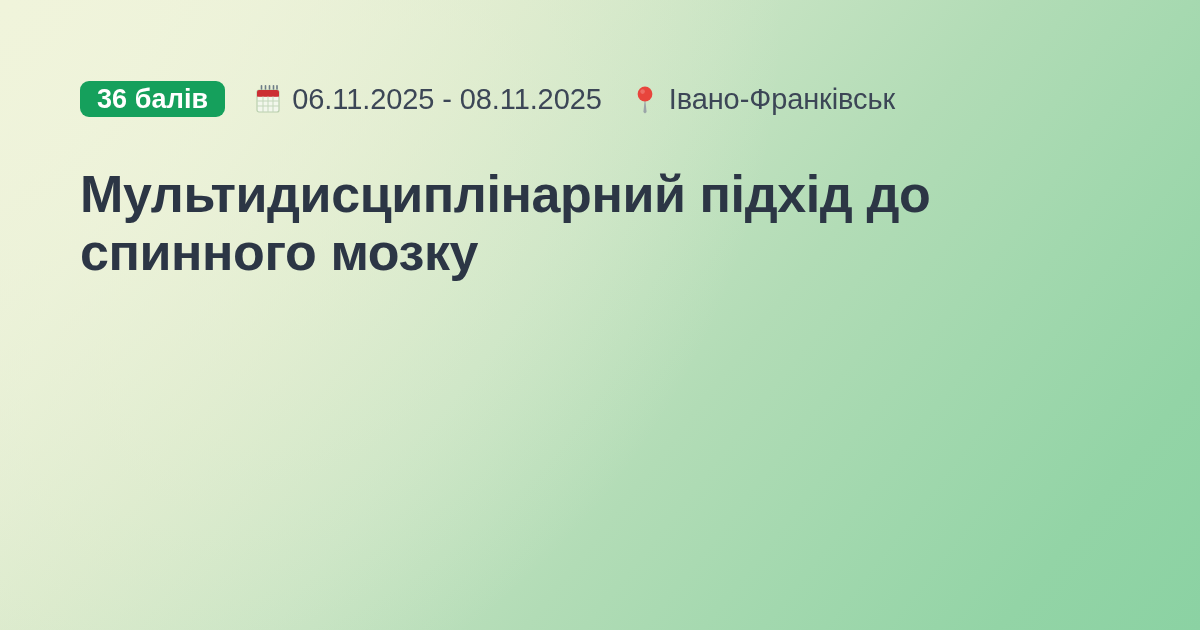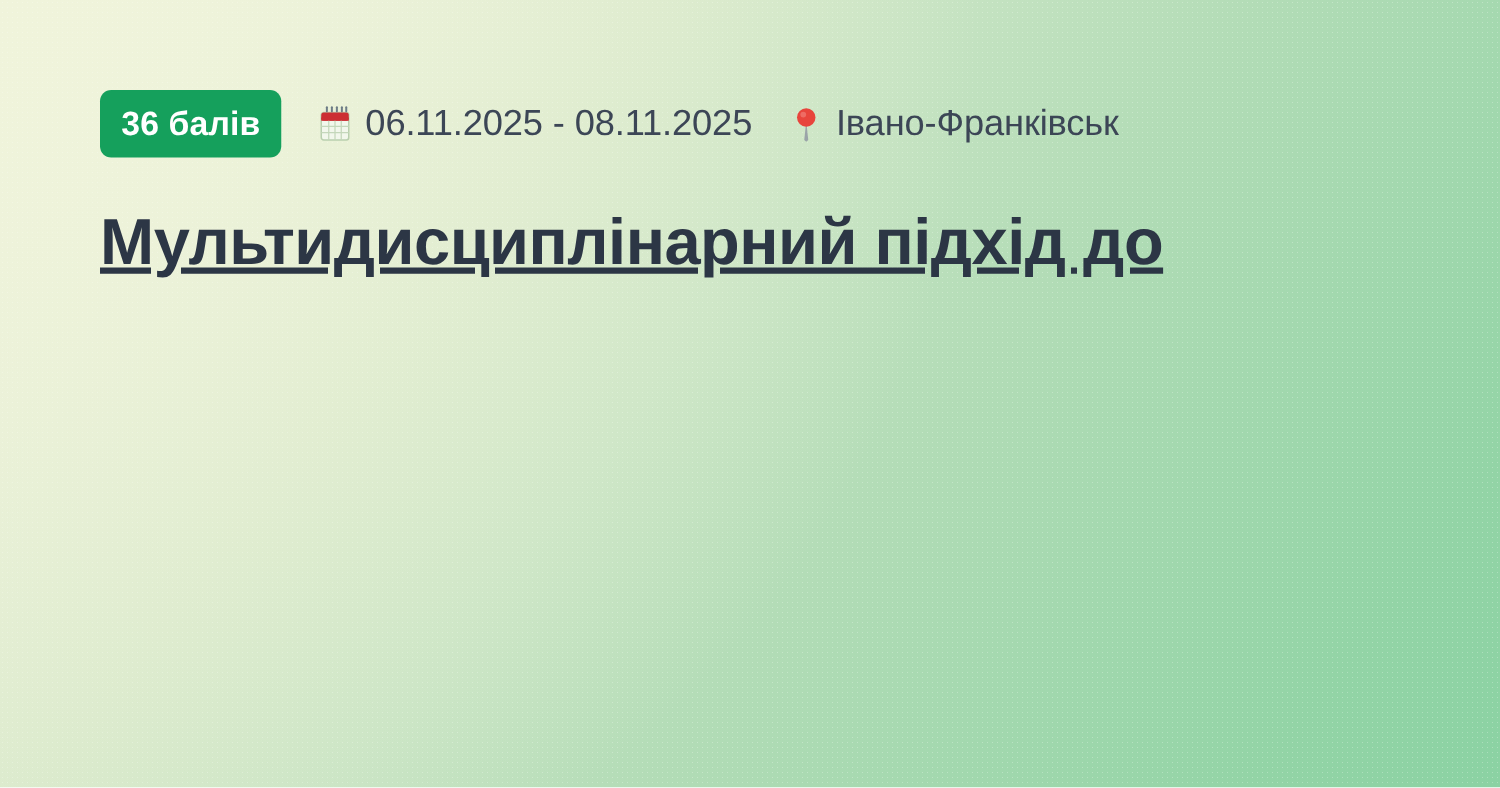--- a/index.html
+++ b/index.html
@@ -58,21 +58,21 @@
   .meta-row {
     display: flex;
     align-items: center;
     height: 50px;
   }
 
   .badge {
     display: inline-flex;
     align-items: center;
     justify-content: center;
-    height: 54px;
+    height: 36px;
     padding: 0 17px;
     border-radius: 9px;
     background: #15a05c;
     color: #ffffff;
     font-size: 27px;
     font-weight: bold;
     letter-spacing: 0.1px;
     line-height: 1;
     white-space: nowrap;
   }
@@ -104,21 +104,21 @@
   
   .title {
     margin-top: 42px;
     color: #2c3645;
     font-size: 52px;
     font-weight: bold;
     line-height: 1.11;
     letter-spacing: -0.4px;
     max-width: 1060px;
   }
-  .title-line { display: block; white-space: nowrap; text-decoration: underline; }
+  .title-line { display: block; white-space: nowrap; }
 
   
   .footer {
     margin-top: auto;
     margin-bottom: 77px;
     color: #4d5866;
     font-size: 21px;
     font-weight: normal;
     letter-spacing: -0.05px;
     white-space: nowrap;
@@ -169,17 +169,18 @@
             <circle cx="10.6" cy="8.6" r="2.3" fill="#f07a72" opacity="0.75"></circle>
           </svg>
         </span>
         <span class="meta-text">Івано-Франківськ</span>
       </span>
 
     </div>
 
     <h1 class="title">
       <span class="title-line">Мультидисциплінарний підхід до</span>
+      <span class="title-line">спинного мозку</span>
     </h1>
 
 
   </div>
 </div>
 
 </body></html>

